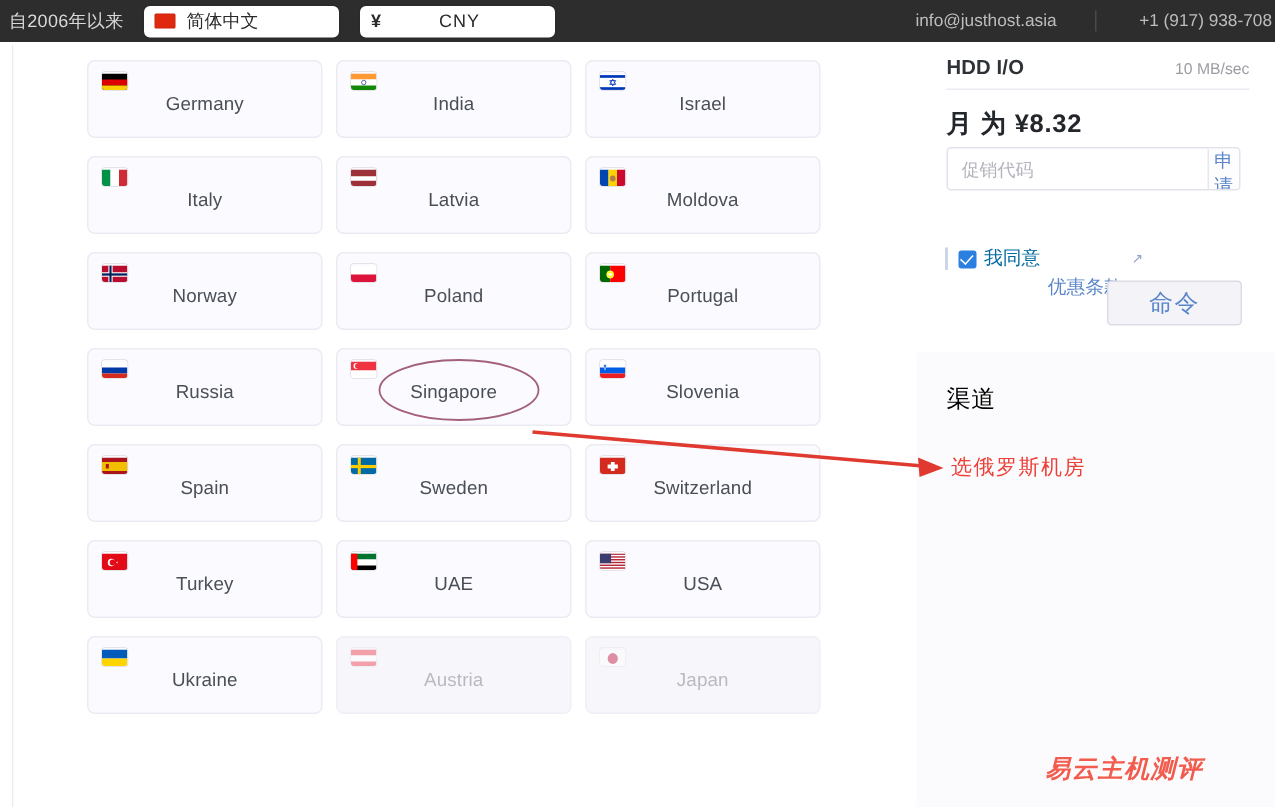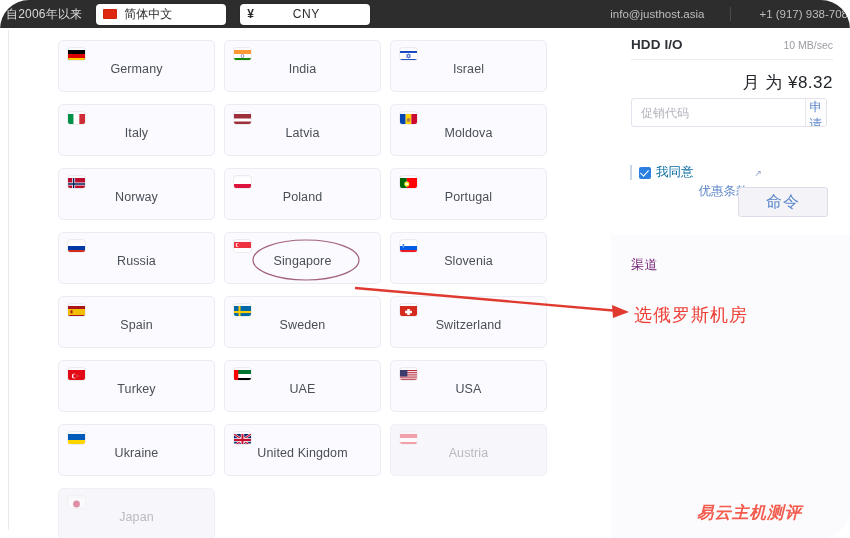--- a/index.html
+++ b/index.html
@@ -2,21 +2,21 @@
 <html><head>
 <meta charset="utf-8">
 <style>
   * { box-sizing: border-box; margin: 0; padding: 0; }
   html, body {
     width: 850px; height: 538px;
     overflow: hidden;
     font-family: "Liberation Sans", "DejaVu Sans", sans-serif;
     background: #ffffff;
   }
-  #app { position: relative; width: 850px; height: 538px; overflow: hidden; border-radius: 29px; }
+  #app { position: relative; width: 850px; height: 538px; overflow: hidden; }
 
   
   .topbar {
     position: absolute; left: 0; top: 0; width: 850px; height: 28px;
     background: #2d2d2d;
     display: flex; align-items: center;
     color: #cfcfcf; font-size: 11.5px;
   }
   .topbar-since {
     padding-left: 6px; padding-right: 10px;
@@ -103,22 +103,22 @@
     display: flex; align-items: baseline; justify-content: space-between;
   }
   .io-label { font-size: 13.5px; font-weight: bold; color: #2f3338; letter-spacing: .1px;}
   .io-value { font-size: 10.5px; color: #9b9ba3; }
   .rp-hr {
     position: absolute; left: 20px; top: 31px; width: 202px; height: 1px;
     background: #eceaf2;
   }
   .rp-price {
     position: absolute; left: 20px; top: 43px; width: 202px;
-    text-align: right;
-    font-size: 17px; font-weight: normal; color: #23262b;
+    text-align: left;
+    font-size: 17px; font-weight: bold; color: #23262b;
     letter-spacing: .5px;
   }
   .promo-wrap {
     position: absolute; left: 20px; top: 70px;
     width: 196px; height: 29px;
     border: 1px solid #e3e1eb; border-radius: 3px;
     display: flex; background: #fff; overflow: hidden;
   }
   .promo-input {
     flex: 1; border: 0; outline: none; background: transparent;
@@ -154,25 +154,25 @@
     position: absolute; left: 738px; top: 187px;
     width: 90px; height: 30px;
     border: 1px solid #dddbe6; border-radius: 3px;
     background: #f4f4f8; cursor: pointer;
     font-size: 16px; color: #5b86c9; letter-spacing: 1px;
     font-family: "Liberation Sans", "DejaVu Sans", sans-serif;
   }
 
   .rp-channel {
     position: absolute; left: 20px; top: 228px;
-    font-size: 13px; color: #701a75; letter-spacing: .5px;
+    font-size: 16px; color: #000000; letter-spacing: .5px;
   }
   .rp-annot {
     position: absolute; left: 23px; top: 275px;
-    font-size: 18px; color: #ee3f36; letter-spacing: 1px;
+    font-size: 14px; color: #ee3f36; letter-spacing: 1px;
     white-space: nowrap;
   }
 
   .watermark {
     position: absolute; left: 697px; top: 502px;
     font-size: 16.5px; font-weight: bold; font-style: italic;
     color: #f25c4e; letter-spacing: 1px;
     text-shadow: 0 1px 0 rgba(255,255,255,.6);
     white-space: nowrap;
   }
@@ -412,32 +412,20 @@
         <div class="cell">
           <div class="card">
             <span class="flag"><svg viewBox="0 0 3 2" preserveAspectRatio="none" width="100%" height="100%">
                 <rect width="3" height="1" fill="#005BBB"></rect>
                 <rect width="3" height="1" y="1" fill="#FFD500"></rect>
               </svg></span>
             <span class="cname">Ukraine</span>
           </div>
         </div>
         <div class="cell">
-          <div class="card">
-            <span class="flag"><svg viewBox="0 0 3 2" preserveAspectRatio="none" width="100%" height="100%">
-                <rect width="3" height="2" fill="#012169"></rect>
-                <path d="M0,0 L3,2 M3,0 L0,2" stroke="#fff" stroke-width="0.4"></path>
-                <path d="M0,0 L3,2 M3,0 L0,2" stroke="#C8102E" stroke-width="0.22"></path>
-                <path d="M1.5,0 V2 M0,1 H3" stroke="#fff" stroke-width="0.62"></path>
-                <path d="M1.5,0 V2 M0,1 H3" stroke="#C8102E" stroke-width="0.36"></path>
-              </svg></span>
-            <span class="cname">United Kingdom</span>
-          </div>
-        </div>
-        <div class="cell">
           <div class="card disabled">
             <span class="flag"><svg viewBox="0 0 3 2" preserveAspectRatio="none" width="100%" height="100%">
                 <rect width="3" height="0.667" fill="#ED2939"></rect>
                 <rect width="3" height="0.667" y="0.667" fill="#fff"></rect>
                 <rect width="3" height="0.666" y="1.334" fill="#ED2939"></rect>
               </svg></span>
             <span class="cname">Austria</span>
           </div>
         </div>
         <div class="cell">

